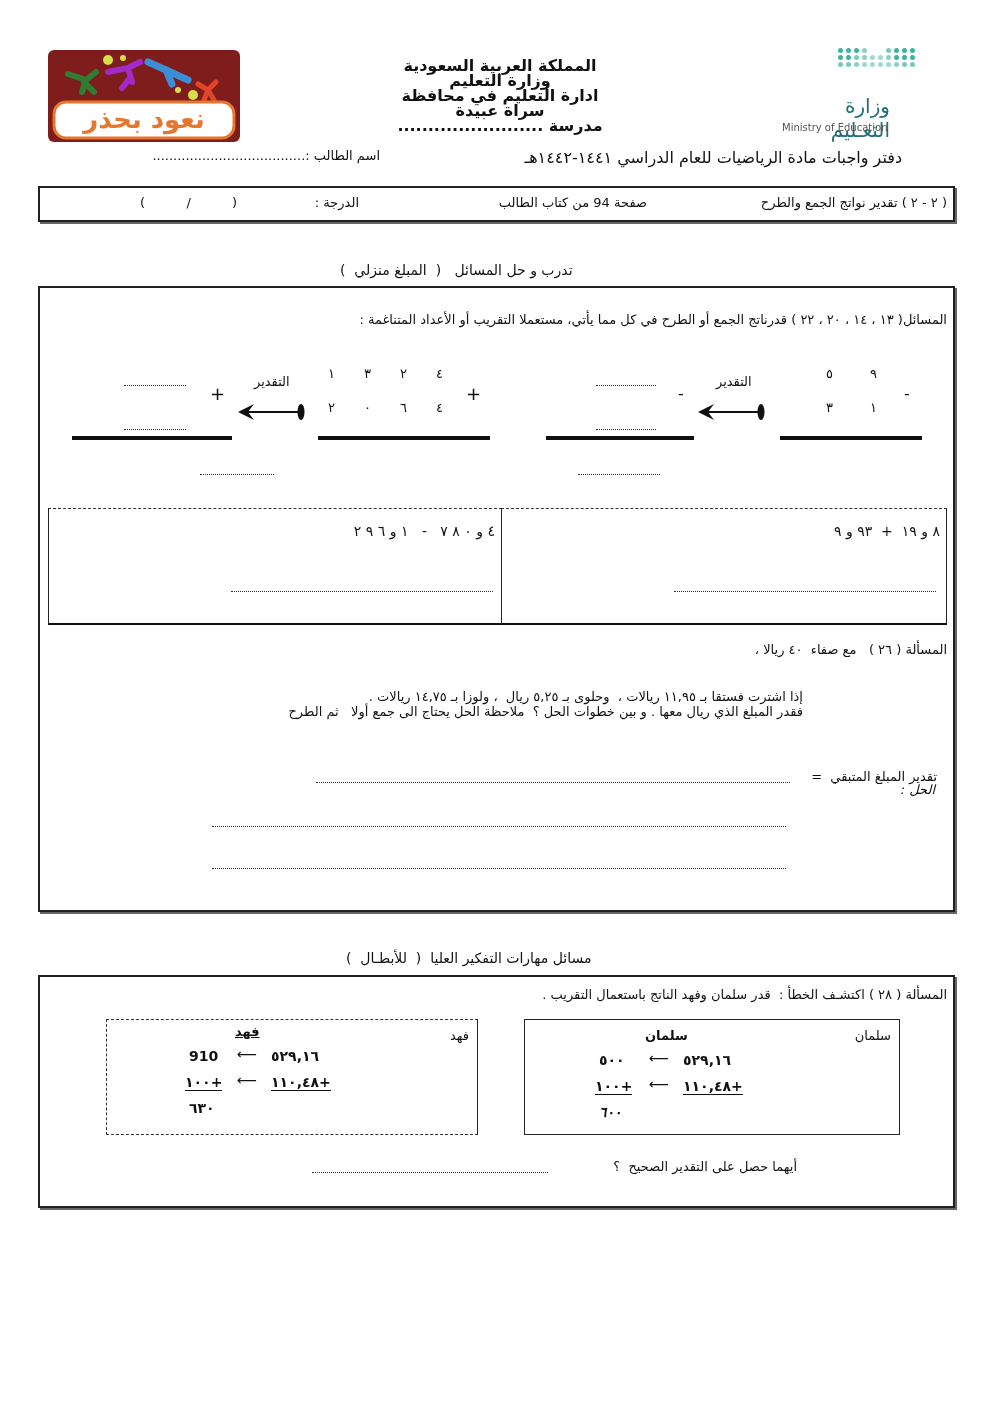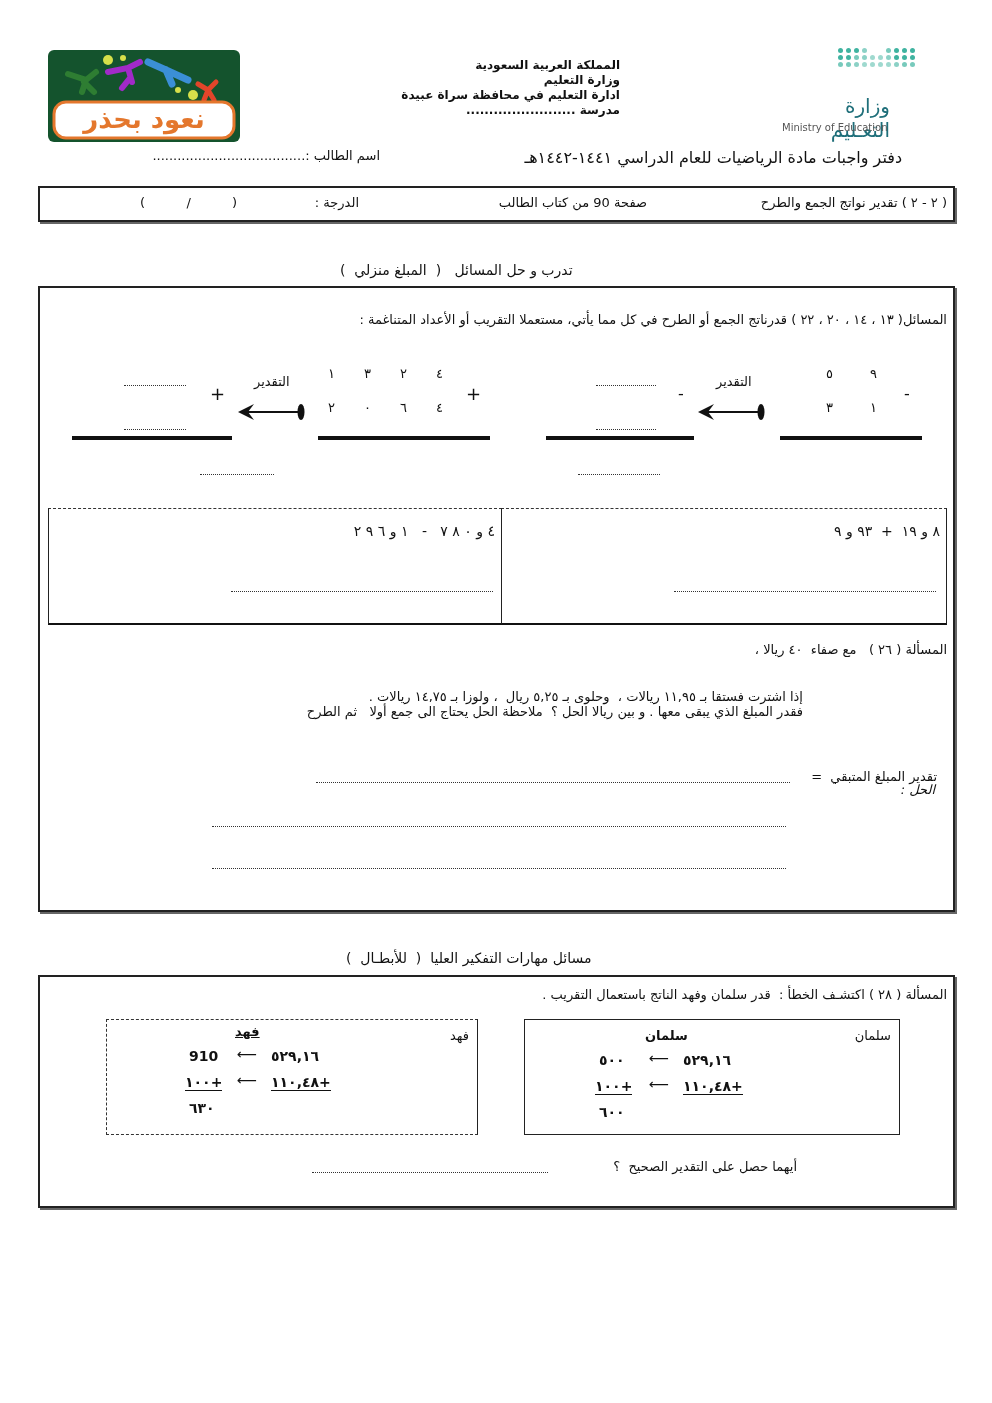--- a/index.html
+++ b/index.html
@@ -10,21 +10,21 @@
   .bold { font-weight: bold; }
   .t13 { font-size: 13px; }
   .t14 { font-size: 14px; }
   .dots { border-bottom: 1px dotted #333; height: 0; }
   .thickline { height: 4px; background: #111; }
   .box { border: 2px solid #222; box-shadow: 2px 2px 0 #666; }
   .dashbox { border: 1px dashed #333; }
   
   .moe-dots { display: grid; grid-template-columns: repeat(10, 7px); gap: 2px 1px; }
   .moe-dots span { width: 5px; height: 5px; border-radius: 50%; background: #3fb3a0; display: block; }
-  .logo-left { border-radius: 6px; background: #14532d; }
+  .logo-left { border-radius: 6px; background: #7f1d1d; }
   .arrow-svg { position: absolute; }
   .digit { position: absolute; font-size: 13px; }
 </style>
 </head>
 <body>
 
 <div class="abs logo-left" style="left:48px; top:50px; width:192px; height:92px;">
   <svg width="192" height="92">
     <circle cx="60" cy="10" r="5" fill="#d7e04a"></circle>
     <circle cx="75" cy="8" r="3" fill="#d7e04a"></circle>
@@ -32,21 +32,21 @@
     <circle cx="130" cy="40" r="3" fill="#d7e04a"></circle>
     <path d="M20 24 L38 30 L34 42 M38 30 L48 22 M36 32 L46 42" stroke="#2e7d32" stroke-width="6" fill="none" stroke-linecap="round"></path>
     <path d="M60 22 L80 18 L92 12 M80 18 L84 32 M82 28 L74 38" stroke="#a12ac8" stroke-width="6" fill="none" stroke-linecap="round"></path>
     <path d="M100 12 L118 20 L140 30 M118 20 L124 34" stroke="#3b8fd6" stroke-width="7" fill="none" stroke-linecap="round"></path>
     <path d="M150 34 L160 40 L168 32 M160 40 L156 50 M160 40 L166 50" stroke="#e2452a" stroke-width="5" fill="none" stroke-linecap="round"></path>
     <rect x="6" y="52" width="180" height="36" rx="12" fill="#fff" stroke="#e4772d" stroke-width="3"></rect>
   </svg>
   <div class="abs rtl bold" style="left:14px; top:54px; width:164px; text-align:center; font-size:26px; color:#e4772d;">نعود بحذر</div>
 </div>
 
-<div class="abs rtl bold" style="left:380px; top:58px; width:240px; text-align:right; font-size:12px; line-height:15px;">
+<div class="abs rtl bold" style="left:380px; top:58px; width:240px; text-align:center; font-size:16px; line-height:15px;">
   <div>المملكة العربية السعودية</div>
   <div>وزارة التعليم</div>
   <div>ادارة التعليم في محافظة سراة عبيدة</div>
   <div>مدرسة ........................</div>
 </div>
 
 <div class="abs" style="left:780px; top:44px; width:150px; height:96px;">
   <div class="moe-dots" style="position:absolute; left:58px; top:4px;">
     <span></span>
       <span></span>
@@ -81,21 +81,21 @@
   </div>
   <div class="abs rtl" style="left:0; top:50px; width:110px; text-align:right; font-size:20px; color:#1f6f7a;">وزارة التعـليم</div>
   <div class="abs" style="left:2px; top:78px; font-size:10px; color:#555;">Ministry of Education</div>
 </div>
 
 <div class="abs rtl" style="right:90px; top:148px; font-size:16px;">دفتر واجبات مادة الرياضيات للعام الدراسي ١٤٤١-١٤٤٢هـ</div>
 <div class="abs rtl" style="right:612px; top:148px; font-size:13px;">اسم الطالب :.....................................</div>
 
 <div class="abs box" style="left:38px; top:186px; width:913px; height:32px;">
   <div class="abs rtl t13" style="right:6px; top:7px;">( ٢ - ٢ )  تقدير نواتج الجمع والطرح</div>
-  <div class="abs rtl t13" style="right:306px; top:7px;">صفحة 90  من كتاب الطالب</div>
+  <div class="abs rtl t13" style="right:306px; top:7px;">صفحة 94  من كتاب الطالب</div>
   <div class="abs rtl t13" style="right:594px; top:7px;">الدرجة :</div>
   <div class="abs t13" style="left:100px; top:7px; white-space:pre;">(          /          )</div>
 </div>
 
 <div class="abs rtl t14" style="left:340px; top:262px; white-space:pre;">تدرب و حل المسائل   (  المبلغ منزلي  )</div>
 
 <div class="abs box" style="left:38px; top:286px; width:913px; height:622px;">
   <div class="abs rtl t13" style="right:6px; top:24px;">المسائل( ١٣ ، ١٤ ، ٢٠ ، ٢٢ ) قدرناتج الجمع أو الطرح في كل مما يأتي، مستعملا التقريب أو الأعداد المتناغمة :</div>
 
   <div class="abs" style="left:864px; top:96px; font-size:16px;">-</div>
@@ -142,21 +142,21 @@
     <div class="abs rtl t14" style="right:6px; top:14px; white-space:pre;">٤ و ٠ ٨ ٧   -   ١ و ٦ ٩ ٢</div>
     <div class="abs dots" style="left:182px; top:82px; width:262px;"></div>
   </div>
   <div class="abs" style="left:461px; top:220px; width:444px; height:114px; border:1px solid #222; border-top:1px dashed #333; border-bottom:2px solid #111;">
     <div class="abs rtl t14" style="right:6px; top:14px; white-space:pre;">٨ و ١٩  +  ٩٣ و ٩</div>
     <div class="abs dots" style="left:172px; top:82px; width:262px;"></div>
   </div>
 
   <div class="abs rtl t13" style="right:6px; top:354px; white-space:pre;">المسألة ( ٢٦ )   مع صفاء  ٤٠ ريالا ،</div>
   <div class="abs rtl t13" style="right:150px; top:386px; white-space:pre;margin-top:15px;">إذا اشترت فستقا بـ ١١,٩٥ ريالات ،  وحلوى بـ ٥,٢٥ ريال  ، ولوزا بـ ١٤,٧٥ ريالات .</div>
-  <div class="abs rtl t13" style="right:150px; top:416px; white-space:pre;">فقدر المبلغ الذي يبقى معها . و بين ريالا الحل ؟  ملاحظة الحل يحتاج الى جمع أولا   ثم الطرح</div>
+  <div class="abs rtl t13" style="right:150px; top:416px; white-space:pre;">فقدر المبلغ الذي ريال معها . و بين خطوات الحل ؟  ملاحظة الحل يحتاج الى جمع أولا   ثم الطرح</div>
   <div class="abs rtl t13" style="right:18px; top:446px; font-style:italic;margin-top:48px;">الحل :</div>
   <div class="abs rtl t13" style="right:16px; top:481px; white-space:pre;">تقدير المبلغ المتبقي  =</div>
   <div class="abs dots" style="left:276px; top:494px; width:474px;"></div>
   <div class="abs dots" style="left:172px; top:538px; width:574px;"></div>
   <div class="abs dots" style="left:172px; top:580px; width:574px;"></div>
 </div>
 
 <div class="abs rtl t14" style="left:346px; top:950px; white-space:pre;">مسائل مهارات التفكير العليا  (  للأبطـال  )</div>
 
 <div class="abs box" style="left:38px; top:975px; width:913px; height:229px;">
@@ -164,21 +164,21 @@
 
   <div class="abs" style="left:484px; top:42px; width:374px; height:114px; border:1px solid #222;">
     <div class="abs rtl t13" style="right:8px; top:8px;">سلمان</div>
     <div class="abs rtl bold t13" style="left:120px; top:8px;">سلمان</div>
     <div class="abs bold t14" style="left:158px; top:32px;">٥٢٩,١٦</div>
     <div class="abs" style="left:124px; top:30px; font-size:14px;">⟵</div>
     <div class="abs bold t14" style="left:74px; top:32px;">٥٠٠</div>
     <div class="abs bold t14" style="left:158px; top:58px; border-bottom:1px solid #111;">١١٠,٤٨+</div>
     <div class="abs" style="left:124px; top:56px; font-size:14px;">⟵</div>
     <div class="abs bold t14" style="left:70px; top:58px; border-bottom:1px solid #111;">١٠٠+</div>
-    <div class="abs bold t14" style="left:74px; top:84px;">٦٠٠</div>
+    <div class="abs bold t14" style="left:74px; top:84px;font-style:italic;">٦٠٠</div>
   </div>
 
   <div class="abs dashbox" style="left:66px; top:42px; width:370px; height:114px; border-right:1px solid #222;">
     <div class="abs rtl t13" style="right:8px; top:8px;">فهد</div>
     <div class="abs rtl bold t13" style="left:128px; top:4px; text-decoration:underline;">فهد</div>
     <div class="abs bold t14" style="left:164px; top:28px;">٥٢٩,١٦</div>
     <div class="abs" style="left:130px; top:26px; font-size:14px;">⟵</div>
     <div class="abs bold t14" style="left:82px; top:28px;">910</div>
     <div class="abs bold t14" style="left:164px; top:54px; border-bottom:1px solid #111;">١١٠,٤٨+</div>
     <div class="abs" style="left:130px; top:52px; font-size:14px;">⟵</div>

